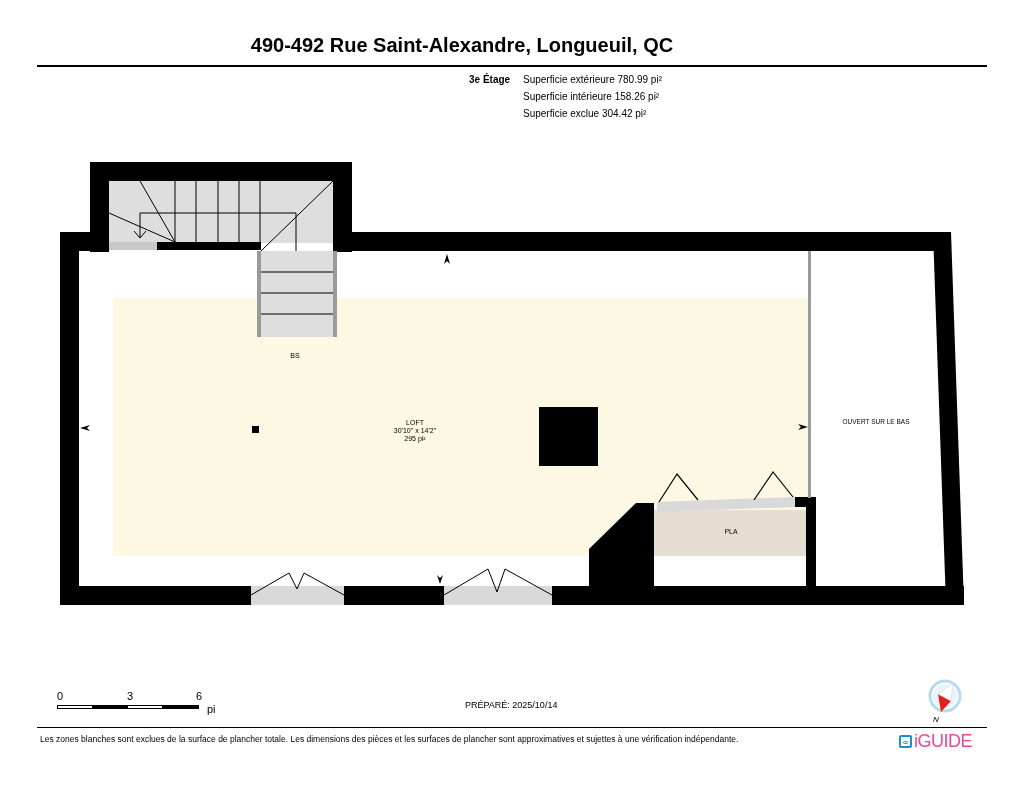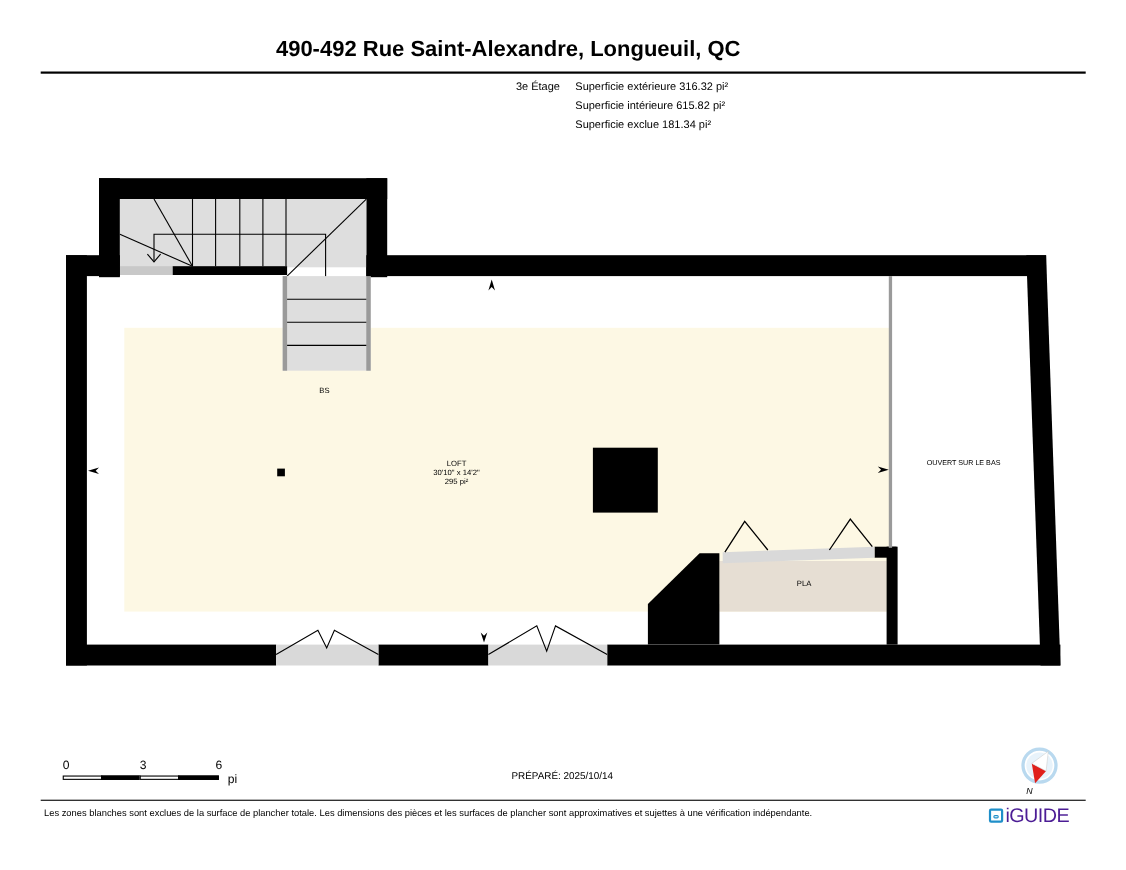--- a/index.html
+++ b/index.html
@@ -1,47 +1,47 @@
 <!DOCTYPE html>
 <html><head>
   <meta charset="utf-8">
   <style>
     html, body { margin: 0; padding: 0; background: #ffffff; }
     body { width: 1024px; height: 791px; position: relative; overflow: hidden; font-family: "Liberation Sans", sans-serif; color: #000; }
     .title { position: absolute; left: 0; width: 924px; top: 34px; text-align: center; font-weight: bold; font-size: 20px; letter-spacing: 0px; }
     .rule-top { position: absolute; left: 37px; width: 950px; top: 65px; height: 2px; background: #000; }
     .areas { position: absolute; left: 469px; top: 71px; font-size: 10px; line-height: 17px; }
-    .areas .floor { position: absolute; left: 0; top: 0; font-weight: normal; white-space: nowrap; }
+    .areas .floor { position: absolute; left: 0; top: 0; font-weight: bold; white-space: nowrap; }
     .areas .rows { position: absolute; left: 54px; top: 0; white-space: nowrap; }
     .plan { position: absolute; left: 0; top: 0; }
     .lbl { position: absolute; font-size: 7px; text-align: center; line-height: 8px; white-space: nowrap; transform: translateX(-50%); }
     .scale { position: absolute; left: 57px; top: 690px; width: 200px; height: 30px; }
     .scale .tick { position: absolute; top: 0; font-size: 11px; }
     .scale .bar { position: absolute; top: 15px; height: 4px; border: 1px solid #000; box-sizing: border-box; }
     .scale .unit { position: absolute; left: 150px; top: 13px; font-size: 11px; }
     .prepared { position: absolute; left: 465px; top: 700px; font-size: 9px; }
     .rule-bottom { position: absolute; left: 37px; width: 950px; top: 727px; height: 1px; background: #000; }
     .disclaimer { position: absolute; left: 40px; top: 734px; font-size: 8.5px; white-space: nowrap; text-align: right; }
-    .logo { position: absolute; left: 899px; top: 731px; font-size: 18px; color: #4c1d95; font-weight: normal; letter-spacing: -0.5px; display: flex; align-items: center; }
+    .logo { position: absolute; left: 899px; top: 731px; font-size: 18px; color: #ec4899; font-weight: normal; letter-spacing: -0.5px; display: flex; align-items: center; }
     .logo .box { width: 13px; height: 13px; border: 2px solid #1f8fc9; border-radius: 2px; box-sizing: border-box; margin-right: 2px; position: relative; }
     .logo .box::after { content: ""; position: absolute; left: 2px; top: 4px; width: 5px; height: 3px; border: 1.5px solid #1f8fc9; border-radius: 2px; box-sizing: border-box; }
     .compass { position: absolute; left: 927px; top: 679px; }
   </style>
 </head>
 <body>
 
 <div class="title">490-492 Rue Saint-Alexandre, Longueuil, QC</div>
 <div class="rule-top"></div>
 
 <div class="areas">
   <div class="floor">3e Étage</div>
   <div class="rows">
-    <div>Superficie extérieure 316.32 pi²</div>
-    <div>Superficie intérieure 615.82 pi²</div>
-    <div>Superficie exclue 181.34 pi²</div>
+    <div>Superficie extérieure 780.99 pi²</div>
+    <div>Superficie intérieure 158.26 pi²</div>
+    <div>Superficie exclue 304.42 pi²</div>
   </div>
 </div>
 
 <svg class="plan" width="1024" height="791" viewBox="0 0 1024 791">
 
   <rect x="113" y="298" width="697" height="258" fill="#fdf8e4"></rect>
 
   <rect x="654" y="510" width="152" height="46" fill="#e6ded3"></rect>
 
   <g fill="#000">

